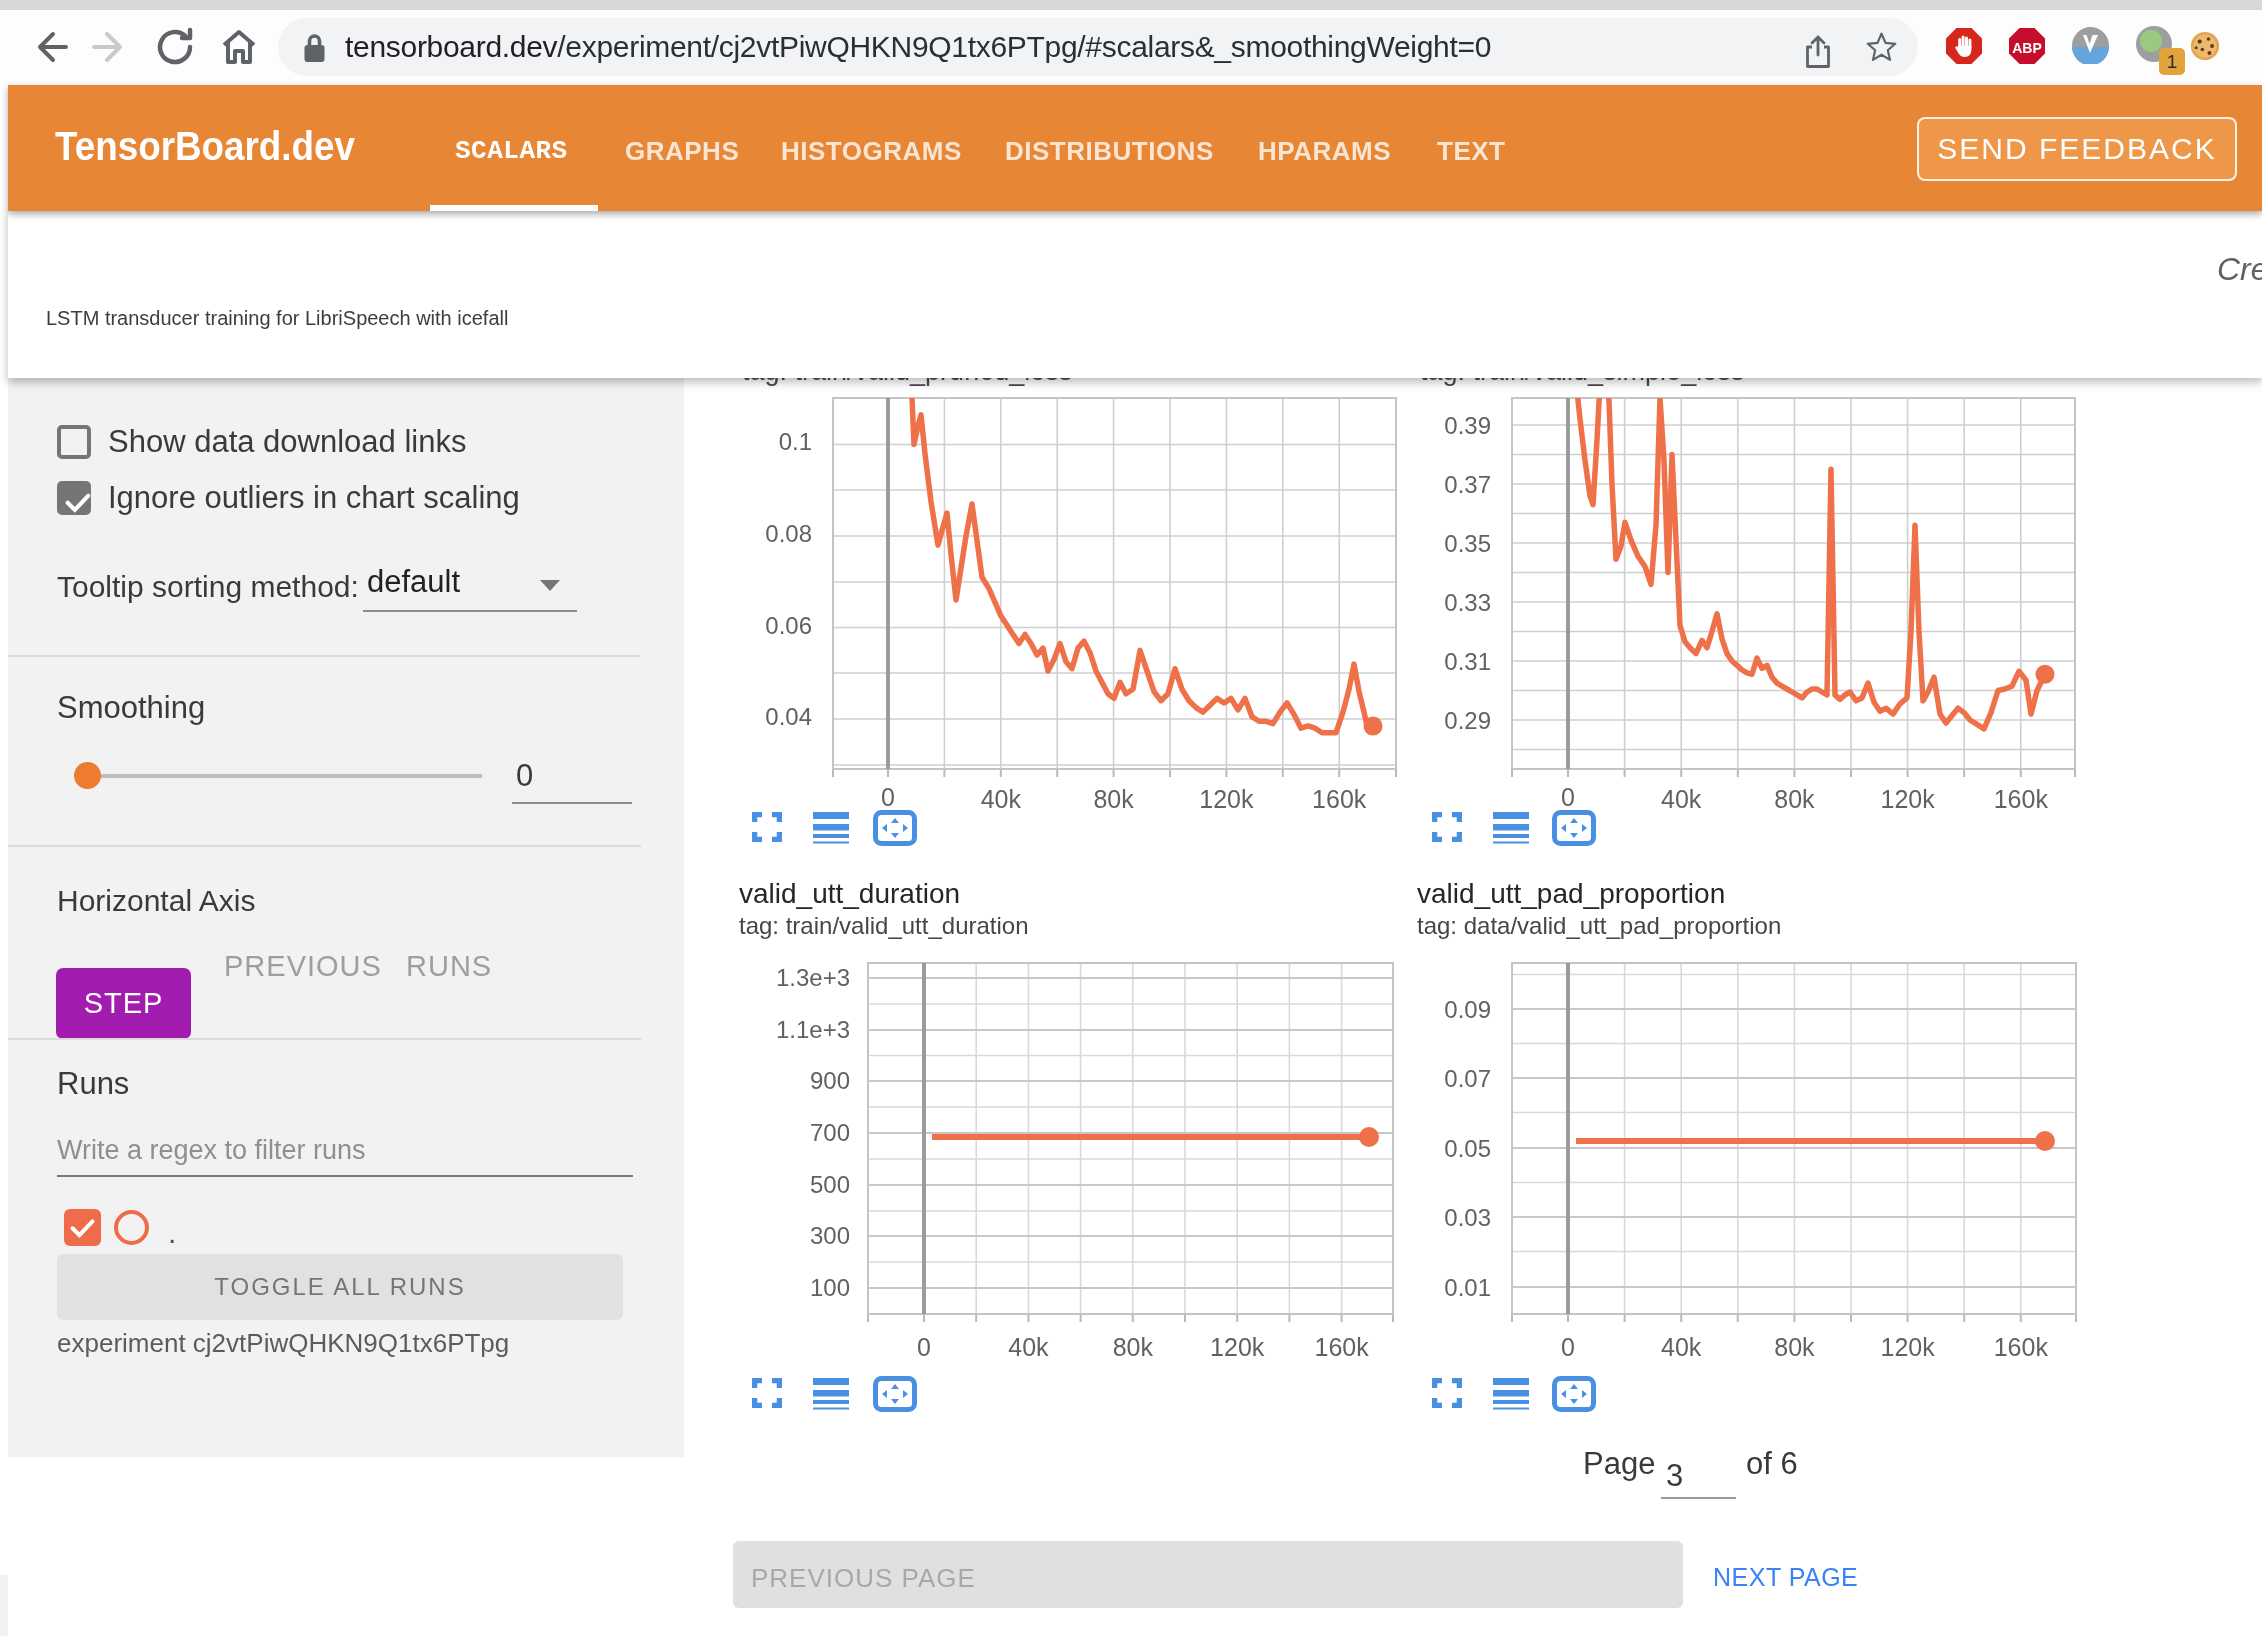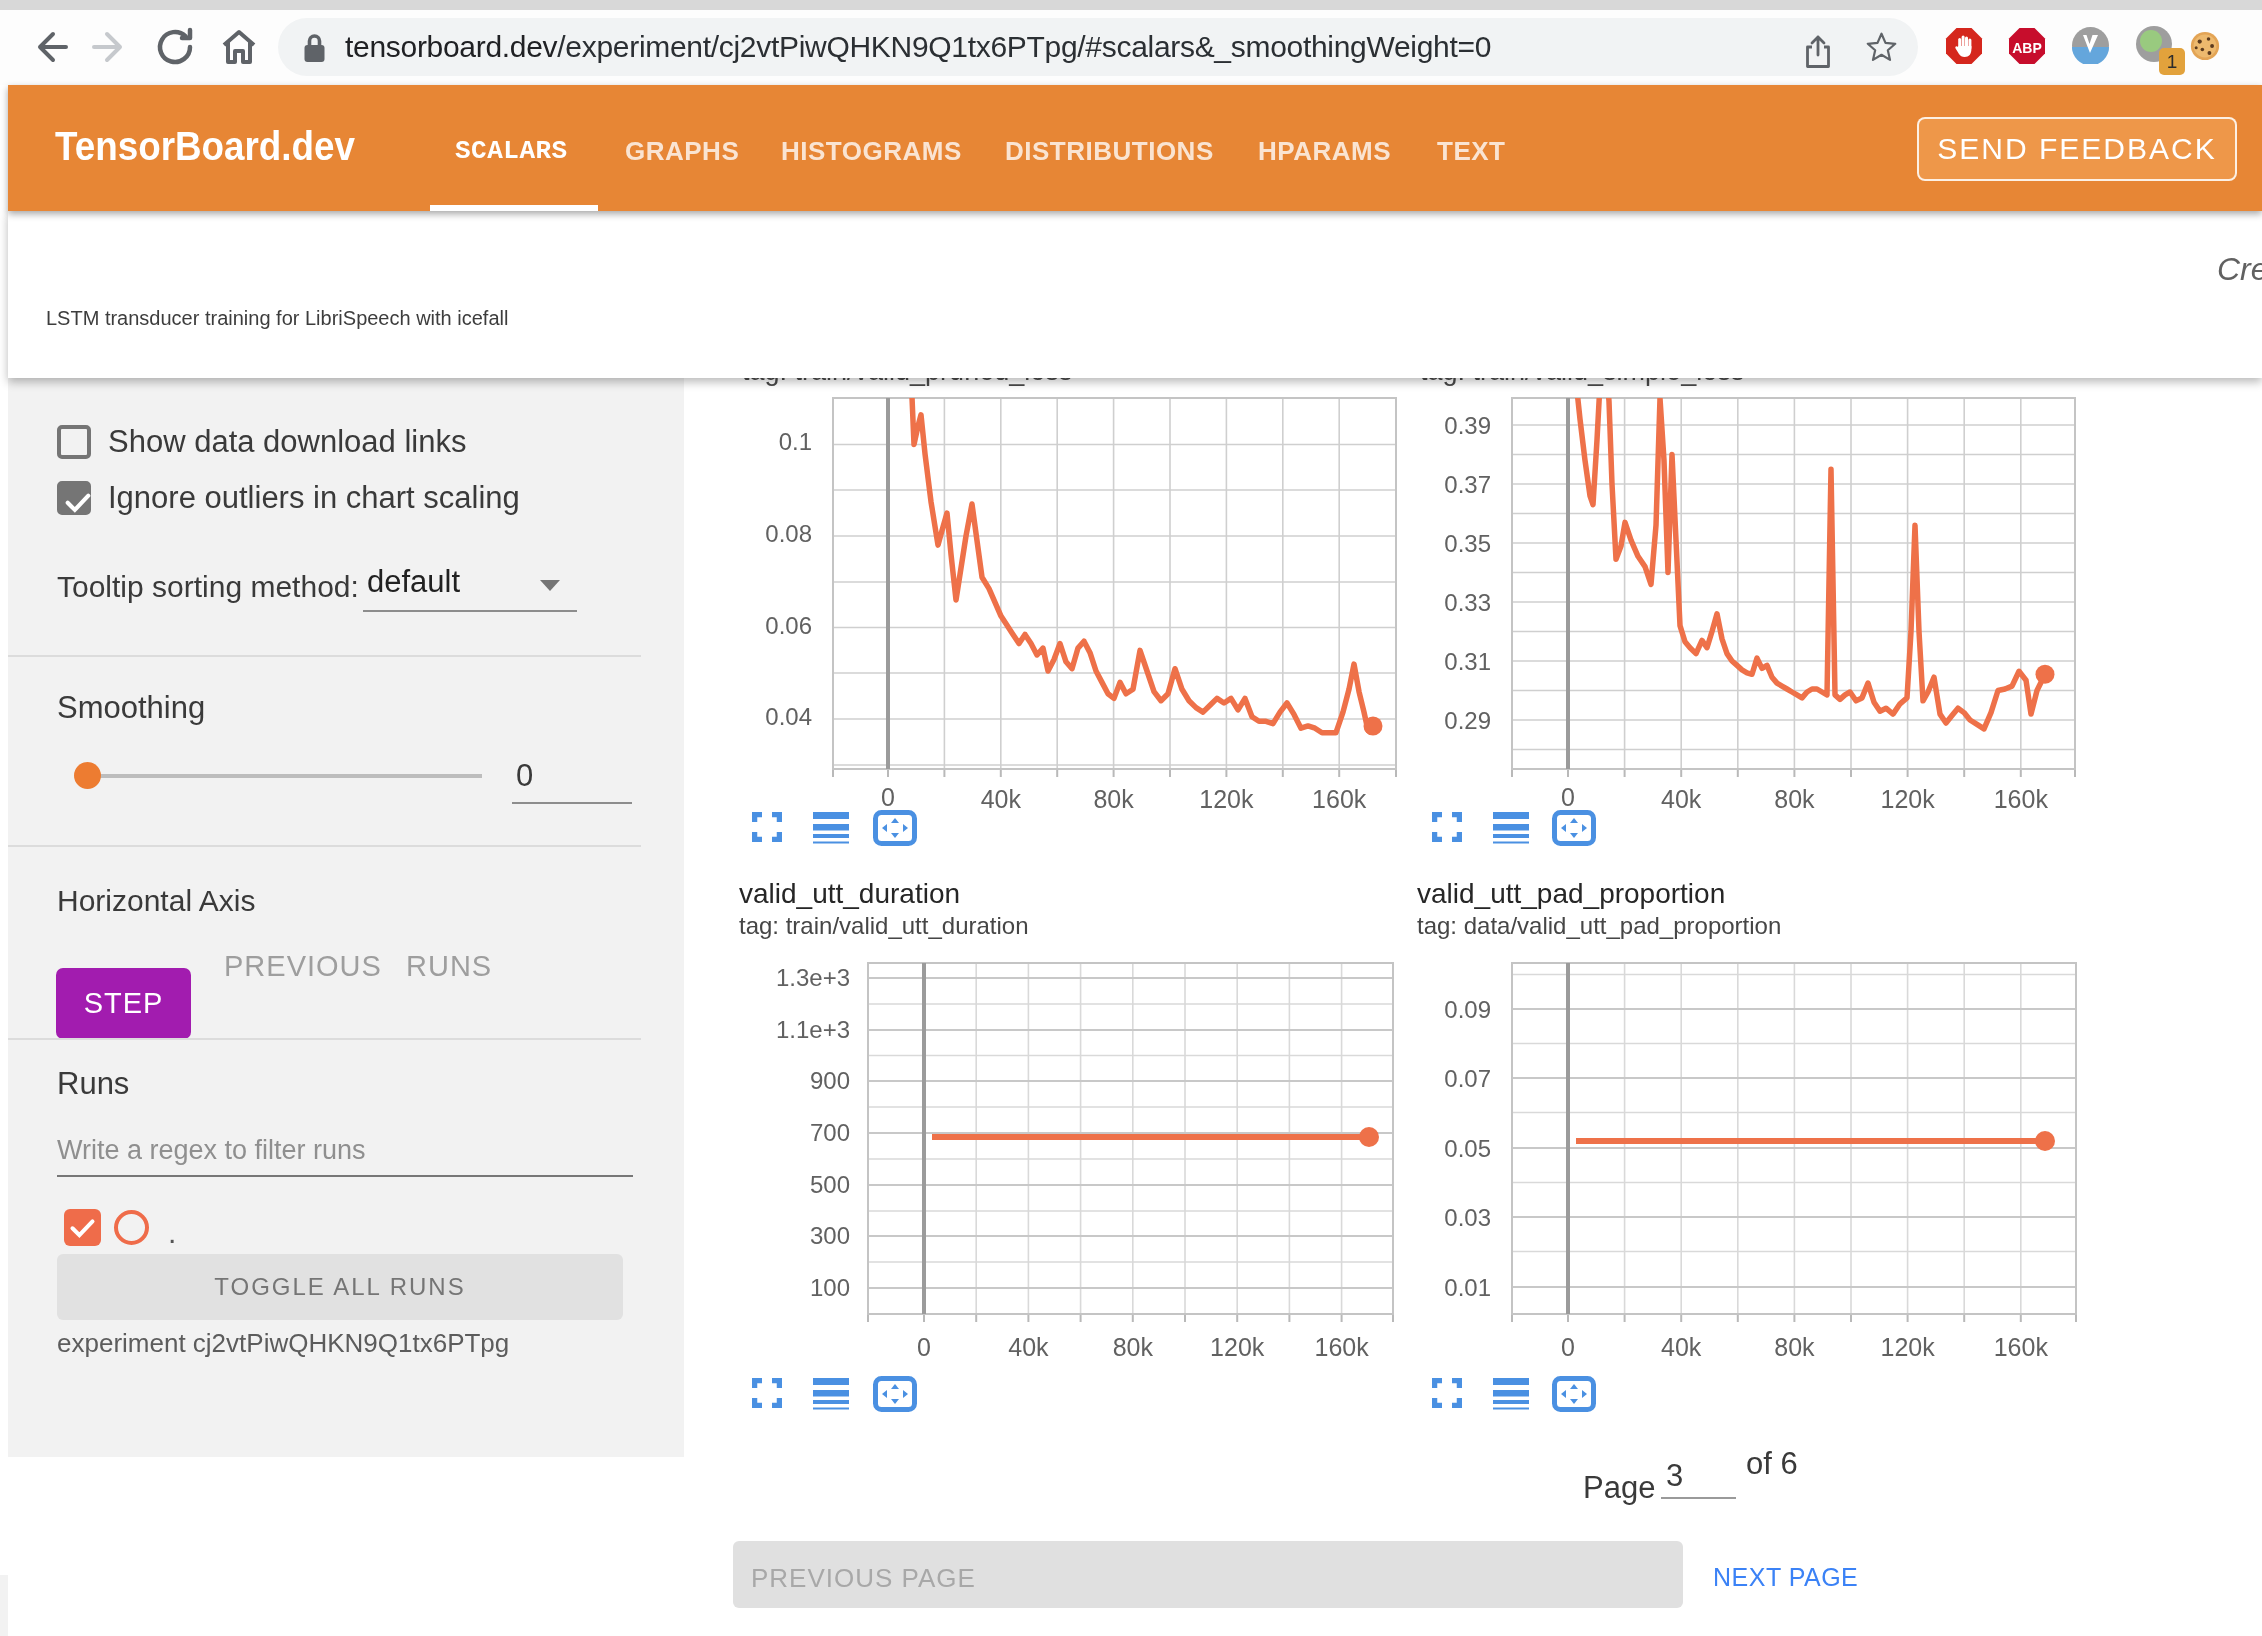--- a/index.html
+++ b/index.html
@@ -504,21 +504,21 @@
         </svg>
       <svg style="left:868px; top:998px;" width="44" height="36" viewBox="0 0 44 36">
           <rect x="2.5" y="2.5" width="39" height="31" rx="6" fill="none" stroke="#4a90e2" stroke-width="5"></rect>
           <path d="M22 8 L26 13 H18 Z" fill="#4a90e2"></path>
           <path d="M22 28 L26 23 H18 Z" fill="#4a90e2"></path>
           <path d="M9 18 L14 14 V22 Z" fill="#4a90e2"></path>
           <path d="M35 18 L30 14 V22 Z" fill="#4a90e2"></path>
         </svg>
     </div>
 
-    <div id="pager" class="abs" style="left:899px; top:1068px;margin-top:24px;">Page</div>
+    <div id="pager" class="abs" style="left:899px; top:1068px;">Page</div>
     <div class="abs" style="left:982px; top:1080px; font-size:31px; color:#3a3a3a;">3</div>
     <div class="abs" style="left:977px; top:1119px; width:75px; height:2px; background:#9a9a9a;"></div>
     <div class="abs" style="left:1062px; top:1068px; font-size:31px; color:#3a3a3a;">of 6</div>
     <div id="prevbtn" class="abs"></div>
     <div id="prevtxt" class="abs">PREVIOUS PAGE</div>
     <div id="nexttxt" class="abs">NEXT PAGE</div>
   </div>
 </div>
 
 </body></html>

